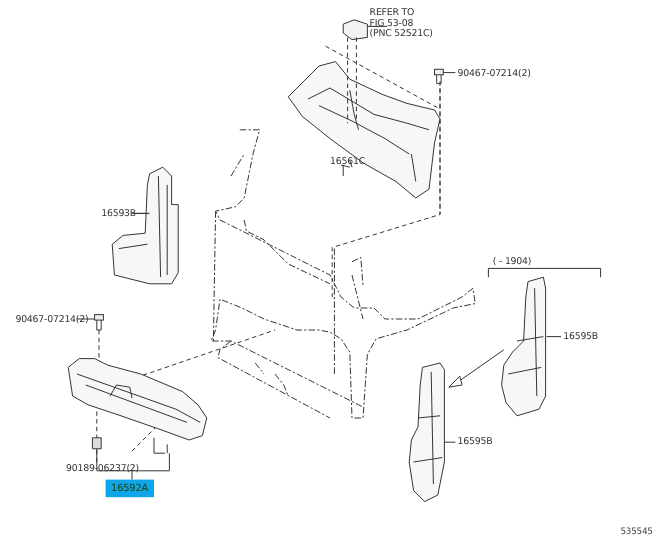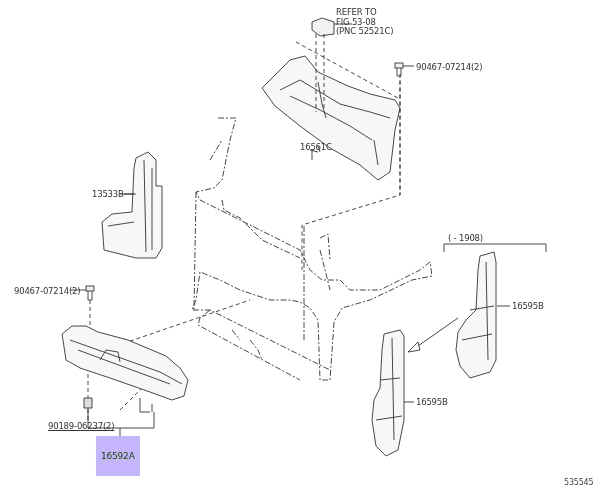--- a/index.html
+++ b/index.html
@@ -2,21 +2,21 @@
 <html><head>
 <meta charset="utf-8">
 <style>
   html, body { margin: 0; padding: 0; background: #ffffff; }
   body { width: 600px; height: 500px; position: relative; overflow: hidden;
          font-family: "DejaVu Sans", sans-serif; }
   #diagram { position: absolute; left: 0; top: 0; width: 600px; height: 500px; }
   .lbl { position: absolute; font-size: 8.5px; color: #333; white-space: nowrap;
          line-height: 10px; letter-spacing: -0.2px; }
   .lbl.ref { line-height: 9.5px; }
-  .hl { background: #c4b5fd; color: #1a3d10; padding: 15px 5px; font-size: 9px; }
+  .hl { background: #0ea5e9; color: #1a3d10; padding: 3px 5px; font-size: 9px; }
   .sheet { font-size: 8px; color: #444; }
 </style>
 </head>
 <body>
 
 <svg id="diagram" viewBox="0 0 600 500" xmlns="http://www.w3.org/2000/svg">
   <g fill="none" stroke="#333" stroke-width="0.9">
 
     <g>
       <path d="M312 22 L322 18 L334 22 L334 34 L320 36 L312 30 Z" fill="#f2f2f2"></path>
@@ -124,20 +124,20 @@
 </svg>
 
 <div class="lbl ref" style="left:336px; top:8px;">
   <div>REFER TO</div>
   <div>FIG 53-08</div>
   <div>(PNC 52521C)</div>
 </div>
 
 <div class="lbl" style="left:416px; top:62px;">90467-07214(2)</div>
 <div class="lbl" style="left:300px; top:142px;">16561C</div>
-<div class="lbl" style="left:92px; top:189px;">13533B</div>
-<div class="lbl" style="left:448px; top:233px;">( - 1908)</div>
+<div class="lbl" style="left:92px; top:189px;">16593B</div>
+<div class="lbl" style="left:448px; top:233px;">( - 1904)</div>
 <div class="lbl" style="left:512px; top:301px;">16595B</div>
 <div class="lbl" style="left:14px; top:286px;">90467-07214(2)</div>
 <div class="lbl" style="left:416px; top:397px;">16595B</div>
-<div class="lbl" style="left:48px; top:421px;text-decoration:underline;">90189-06237(2)</div>
+<div class="lbl" style="left:60px; top:421px;">90189-06237(2)</div>
 <div class="lbl hl" style="left:96px; top:436px;">16592A</div>
 <div class="lbl sheet" style="left:564px; top:478px;text-align:right;">535545</div>
 
 </body></html>

